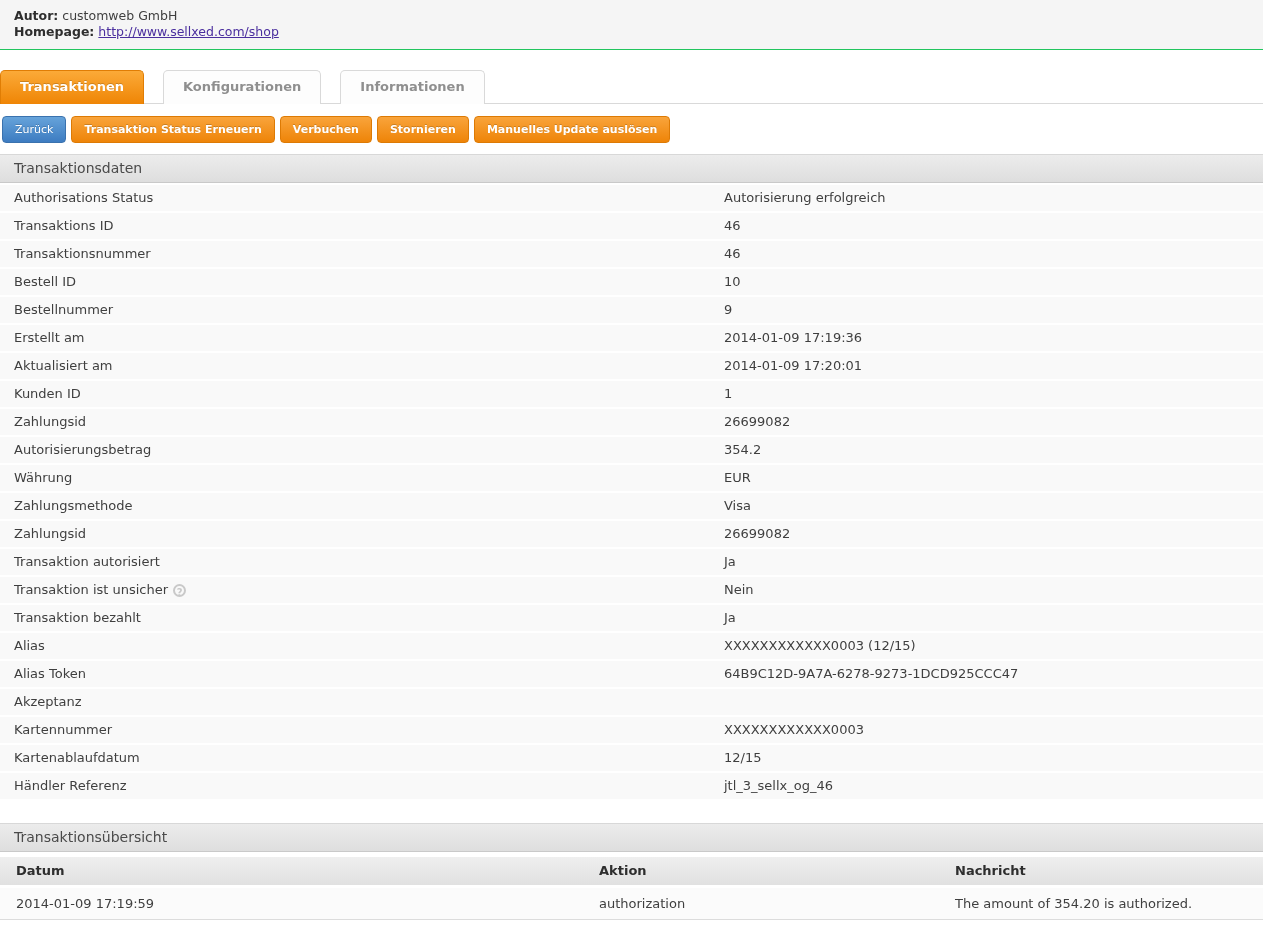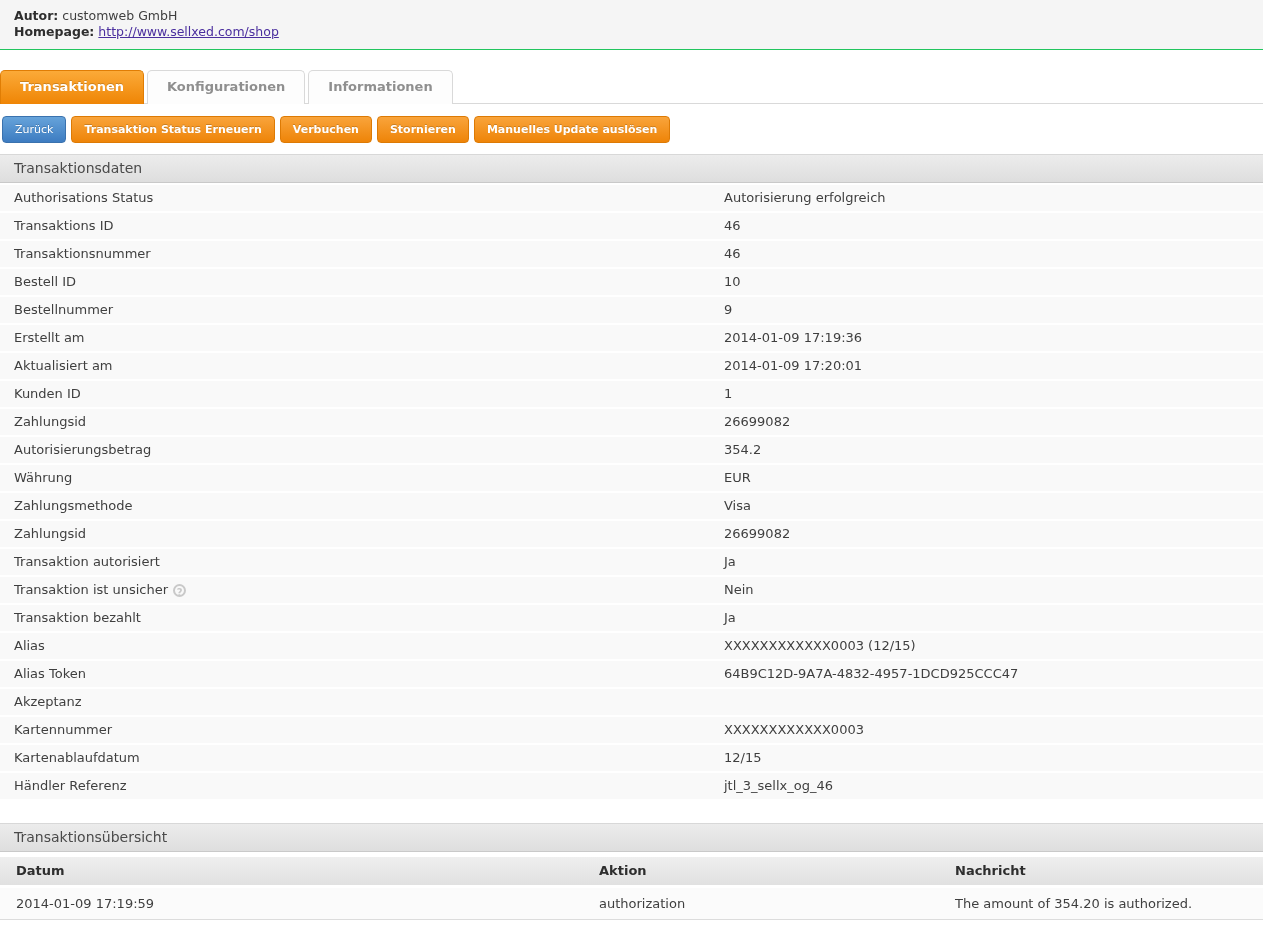--- a/index.html
+++ b/index.html
@@ -31,21 +31,21 @@
     border-bottom: 1px solid #d9d9d9;
     padding-left: 0;
     white-space: nowrap;
     height: 34px;
   }
   .tab {
     display: inline-block;
     height: 34px;
     line-height: 32px;
     padding: 0 19px;
-    margin-right: 3px;
+    margin-right: 19px;
     border: 1px solid #d9d9d9;
     border-bottom: none;
     border-radius: 5px 5px 0 0;
     background: #fdfdfd;
     color: #8f8f8f;
     font-weight: bold;
     font-size: 13px;
     vertical-align: bottom;
     cursor: pointer;
   }
@@ -214,21 +214,21 @@
     <div class="tx-row">
       <span class="tx-label"><span>Transaktion bezahlt</span></span>
       <span class="tx-value">Ja</span>
     </div>
     <div class="tx-row">
       <span class="tx-label"><span>Alias</span></span>
       <span class="tx-value">XXXXXXXXXXXX0003 (12/15)</span>
     </div>
     <div class="tx-row">
       <span class="tx-label"><span>Alias Token</span></span>
-      <span class="tx-value">64B9C12D-9A7A-4832-4957-1DCD925CCC47</span>
+      <span class="tx-value">64B9C12D-9A7A-6278-9273-1DCD925CCC47</span>
     </div>
     <div class="tx-row">
       <span class="tx-label"><span>Akzeptanz</span></span>
       <span class="tx-value"></span>
     </div>
     <div class="tx-row">
       <span class="tx-label"><span>Kartennummer</span></span>
       <span class="tx-value">XXXXXXXXXXXX0003</span>
     </div>
     <div class="tx-row">

